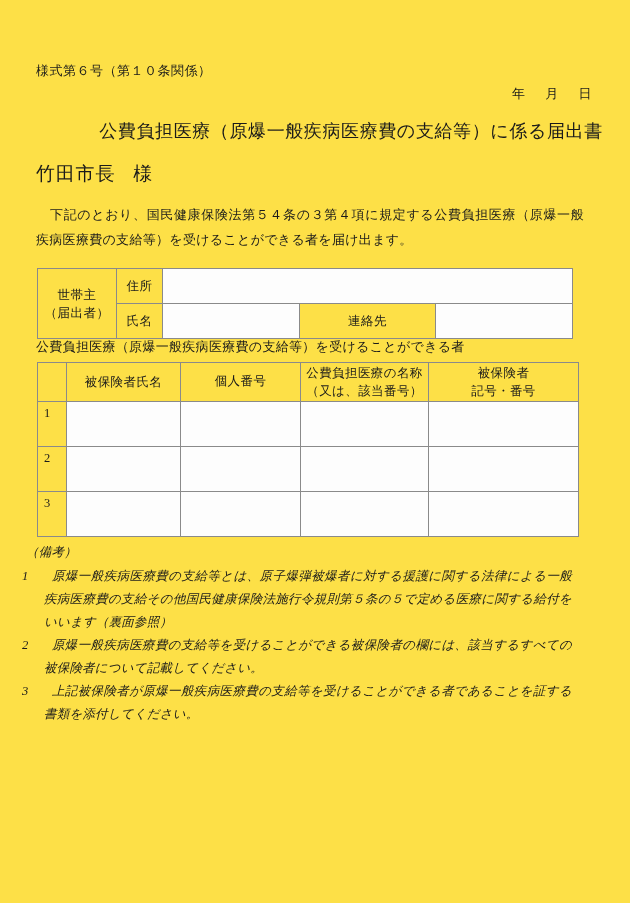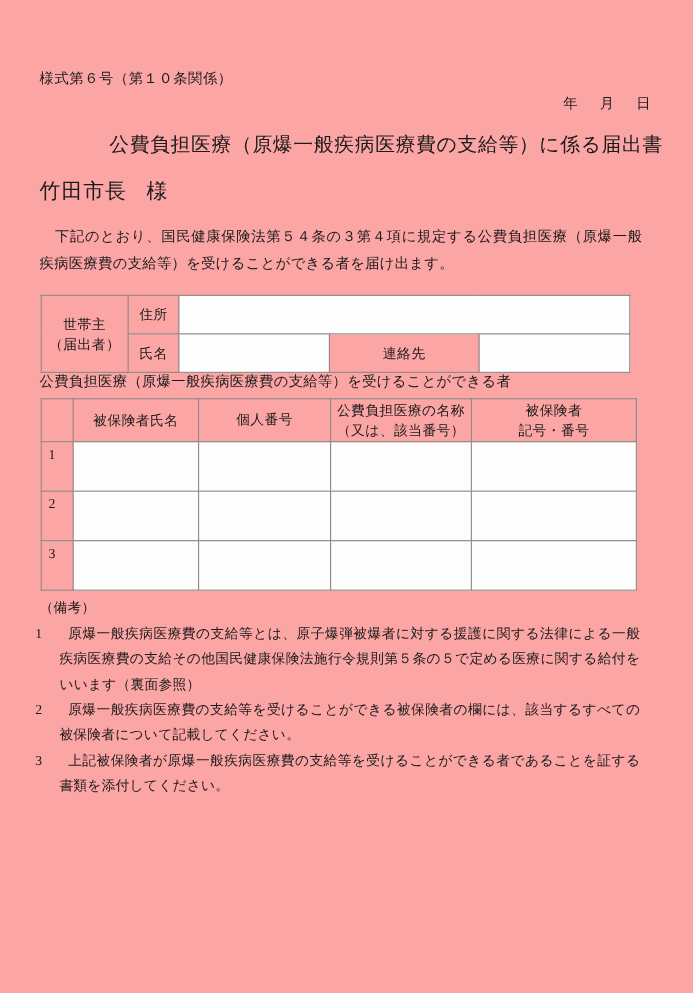--- a/index.html
+++ b/index.html
@@ -13,21 +13,21 @@
     font-family: "Liberation Serif", "DejaVu Serif", serif;
     color: #1a1a1a;
     position: relative;
     overflow: hidden;
   }
   .page {
     position: absolute;
     left: 0; top: 0;
     width: 630px;
     height: 903px;
-    background: #fca5a5;
+    background: #fde047;
   }
   .form-number {
     position: absolute;
     left: 36px;
     top: 62px;
     font-size: 13px;
     letter-spacing: 0.5px;
     white-space: nowrap;
   }
   .date-line {
@@ -137,25 +137,26 @@
     background: transparent;
   }
   .col-num { width: 28px; }
   .col-name { width: 113px; margin-top: 45px; }
   .col-mynumber { width: 119px; font-family: Liberation Mono, monospace; }
   .col-pubmed { width: 127px; }
   .col-symbol { width: 149px; }
   
   .notes {
     position: absolute;
-    left: 30px;
+    left: 20px;
     top: 541px;
     width: 552px;
     font-size: 12.5px;
     letter-spacing: 0.2px;
+    font-style: italic;
   }
   .notes-heading {
     margin: 0 0 2px 6px;
     line-height: 22px;
   }
   .note-item {
     display: flex;
     align-items: flex-start;
     margin-bottom: 0px;
     line-height: 23px;

